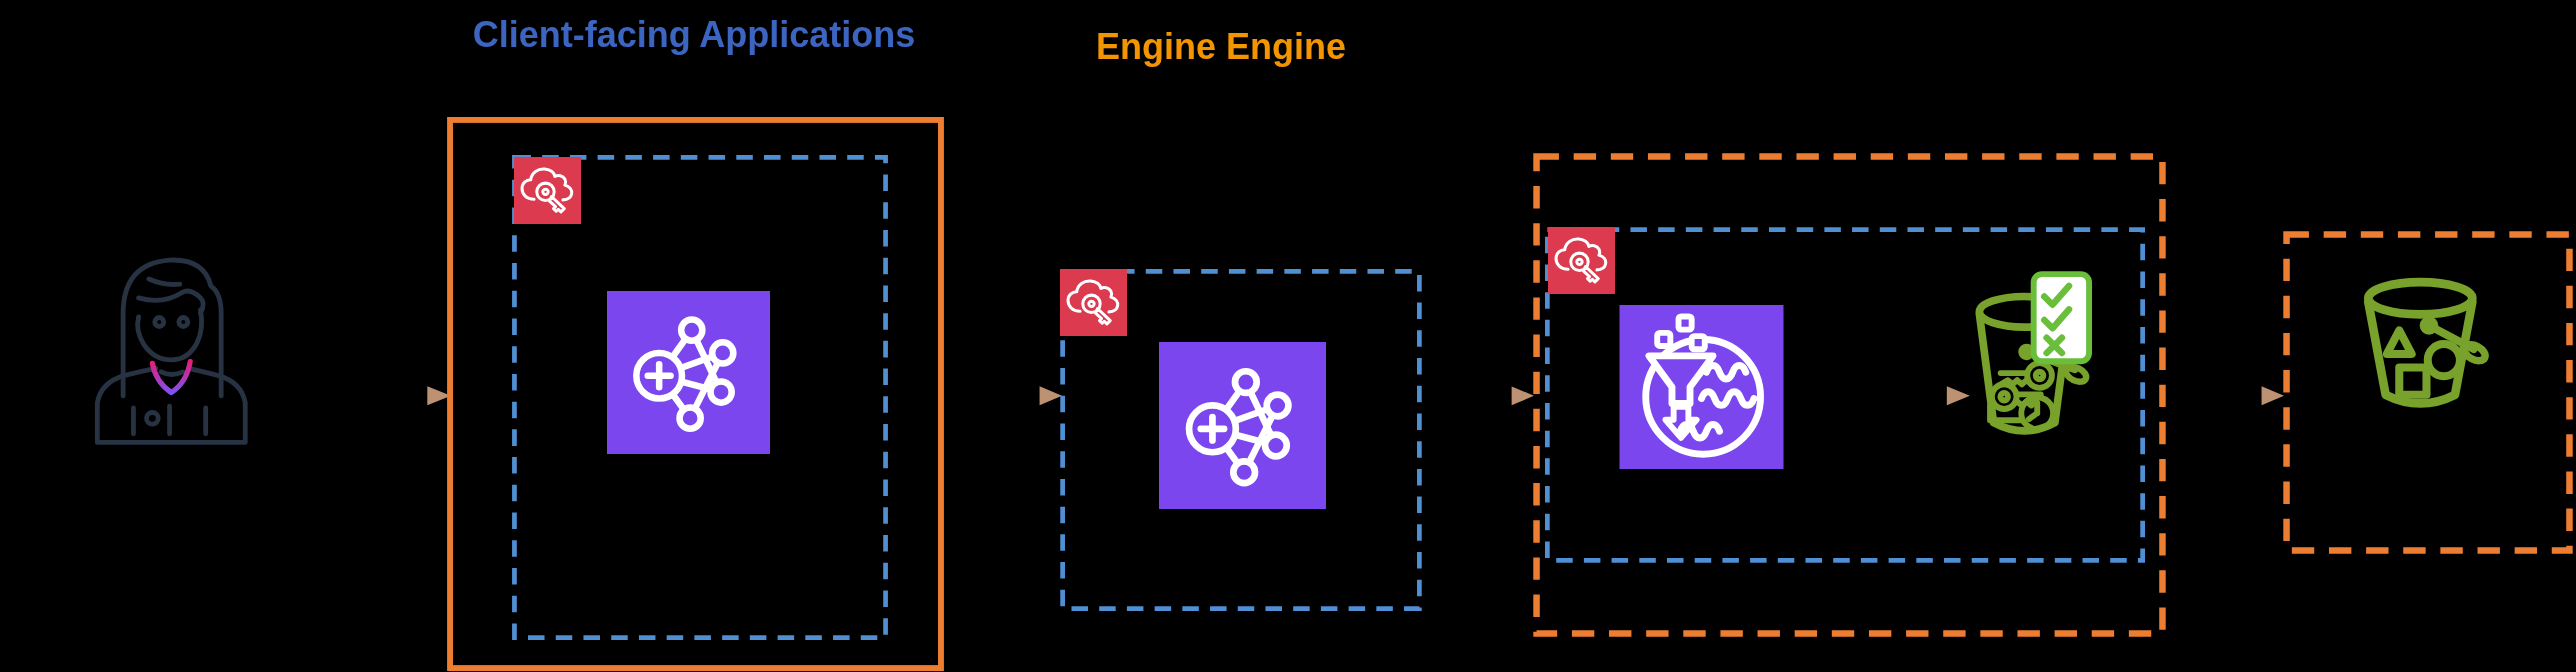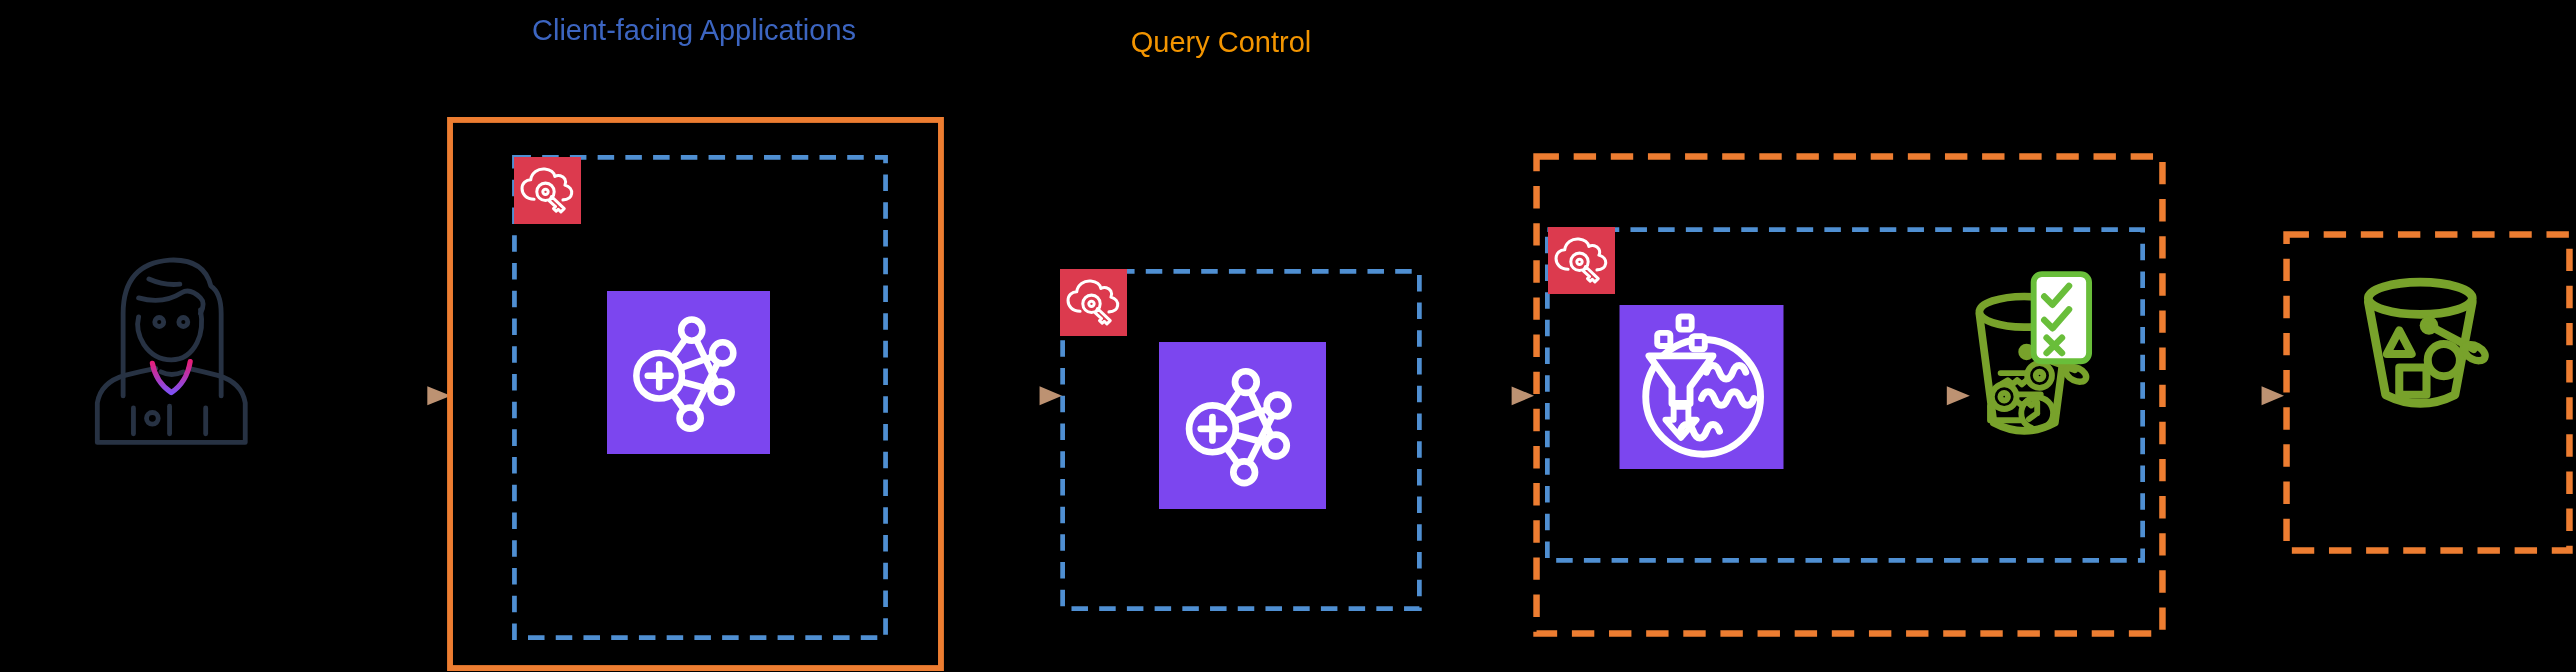--- a/index.html
+++ b/index.html
@@ -6,40 +6,40 @@
     --bg:#000000; --title-blue:#3C65C1; --title-orange:#F39501;
     --box-orange:#ED7D31; --dash-blue:#4F8FD2; --aws-red:#DC3A4E;
     --aws-purple:#7C46EF; --aws-green:#78A22B; --card-green:#69BE3A;
     --ink:#273243; --arrow-start:#ED7100; --arrow-end:#BD9272;
     --neck-pink:#E61E78; --neck-violet:#8050F2;
   }
   html,body{margin:0;padding:0;background:var(--bg);}
   .canvas{position:relative;width:2576px;height:672px;background:var(--bg);
     font-family:"Liberation Sans", sans-serif;overflow:hidden;}
   .abs{position:absolute;}
-  .title{position:absolute;transform:translateX(-50%);font-weight:normal;
-    font-size:29px;letter-spacing:0px;white-space:nowrap;}
+  .title{position:absolute;transform:translateX(-50%);font-weight:bold;
+    font-size:36px;letter-spacing:0px;white-space:nowrap;}
   .t-blue{color:var(--title-blue);}
   .t-orange{color:var(--title-orange);}
   svg{display:block;}
   .st{fill:none;stroke-linecap:round;stroke-linejoin:round;}
   .white{stroke:#ffffff;}
   .ink{stroke:var(--ink);}
   .green{stroke:var(--aws-green);}
   .fill-red{fill:var(--aws-red);}
   .fill-purple{fill:var(--aws-purple);}
   .fill-green{fill:var(--aws-green);}
 </style>
 </head>
 <body>
 
 <div class="canvas">
 
   <div class="title t-blue" style="left:694px;top:14px;">Client-facing Applications</div>
-  <div class="title t-orange" style="left:1221px;top:26px;">Query Control</div>
+  <div class="title t-orange" style="left:1221px;top:26px;">Engine Engine</div>
 
   <svg class="abs" style="left:87px;top:241px;" width="172" height="205" viewBox="0 0 100 119">
     <defs>
       <linearGradient id="neckGrad" x1="0" y1="0" x2="0" y2="1">
         <stop offset="0" style="stop-color:var(--neck-pink)"></stop>
         <stop offset="1" style="stop-color:var(--neck-violet)"></stop>
       </linearGradient>
     </defs>
     <g class="st ink" stroke-width="2.8">
       <path d="M21,90 L21,42 Q21,13 48,11 Q68,10 72,26 Q78,30 78,42 L78,90"></path>

